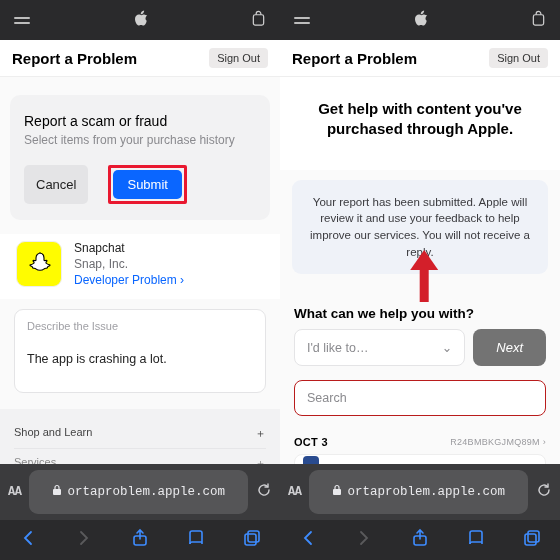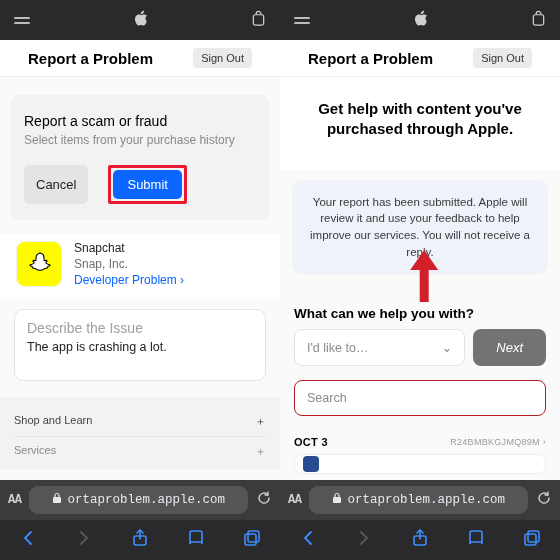--- a/index.html
+++ b/index.html
@@ -33,21 +33,21 @@
   }
   .ham { width:16px; display:flex; flex-direction:column; gap:3px; }
   .ham span { display:block; height:2px; background:#bdbdbd; border-radius:1px; }
   .apple-logo svg { width:14px; height:16px; fill:#d0d0d0; }
   .bag svg { width:15px; height:17px; stroke:#d0d0d0; fill:none; }
   .titlebar {
     background:#fff;
     display:flex;
     align-items:center;
     justify-content:space-between;
-    padding:8px 28px;
+    padding:8px 12px;
     border-bottom:1px solid #eee;
   }
   .titlebar h1 { font-size:15px; font-weight:600; }
   .signout {
     background:#eceaea; border:none; border-radius:4px;
     font-size:11px; padding:4px 8px; color:#333;
   }
   .content { flex:1; overflow:hidden; position:relative; background:#fafafa; }
 
   
@@ -91,21 +91,21 @@
   .appmeta .link { color:#0a66ff; }
 
   .issuebox {
     margin:10px 14px 16px 14px;
     background:#fff;
     border:1px solid #e4e4e6;
     border-radius:9px;
     padding:10px 12px 26px 12px;
     min-height:72px;
   }
-  .issuebox .ph { font-size:14px; color:#a0a0a5; margin-bottom:4px; }
+  .issuebox .ph { font-size:11px; color:#a0a0a5; margin-bottom:20px; }
   .issuebox .val { font-size:12.5px; color:#222; }
 
   .footerlinks {
     background:#f2f2f3;
     padding:10px 14px 4px 14px;
     font-size:11px;
     color:#444;
   }
   .footerlinks .row { display:flex; justify-content:space-between; padding:7px 0; border-bottom:1px solid #e6e6e8; }
   .footerlinks .row:last-child { border-bottom:none; color:#888; }
@@ -171,21 +171,21 @@
   .addr {
     background:#3b3b3d;
     display:flex; align-items:center; justify-content:space-between;
     padding:6px 8px;
     gap:8px;
   }
   .aa { color:#cfcfd2; font-size:12px; font-weight:600; letter-spacing:-.5px; }
   .addrpill {
     flex:1; background:#555557; border-radius:9px;
     display:flex; align-items:center; justify-content:center;
-    height:28px; gap:5px;
+    height:44px; gap:5px;
     color:#e9e9ec; font-size:12.5px;
     overflow:hidden; white-space:nowrap;
   }
   .lock svg { width:10px; height:12px; fill:#e9e9ec; }
   .reload svg { width:16px; height:16px; stroke:#cfcfd2; fill:none; }
   .toolbar {
     background:#2a2a2c;
     display:flex; align-items:center; justify-content:space-around;
     height:40px;
   }

